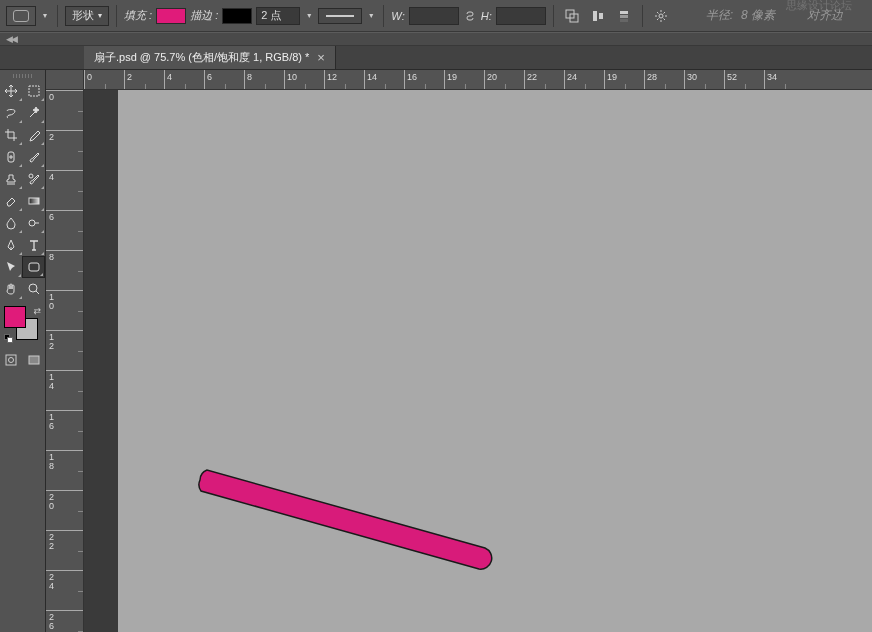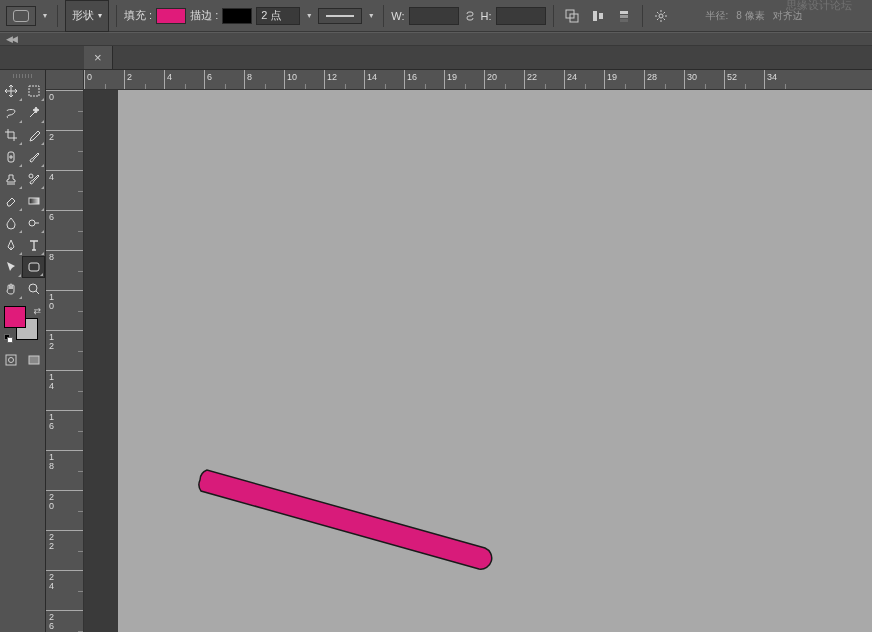--- a/index.html
+++ b/index.html
@@ -2,33 +2,33 @@
 <html><head>
 <meta charset="utf-8">
 <style>
 * { margin: 0; padding: 0; box-sizing: border-box; user-select: none; }
 body { width: 872px; height: 632px; background: #535353; font-family: "Microsoft YaHei", Arial, sans-serif; font-size: 11px; color: #e0e0e0; overflow: hidden; position: relative; }
 .options-bar { height: 32px; background: #535353; display: flex; align-items: center; padding: 0 6px; gap: 4px; border-bottom: 1px solid #383838; }
 .shape-preset { width: 30px; height: 20px; background: #535353; border: 1px solid #2a2a2a; display: flex; align-items: center; justify-content: center; }
 .shape-preset .rrect { width: 16px; height: 12px; border: 1px solid #aaa; border-radius: 3px; }
 .dd-arrow { width: 10px; height: 20px; display: flex; align-items: center; justify-content: center; color: #ccc; font-size: 8px; }
 .sep { width: 1px; height: 22px; background: #3a3a3a; margin: 0 3px; }
-.opt-select { height: 32px; background: #4a4a4a; border: 1px solid #2a2a2a; padding: 0 6px; display: flex; align-items: center; gap: 4px; color: #ddd; }
-.opt-label { color: #ddd; }
+.opt-select { height: 20px; background: #4a4a4a; border: 1px solid #2a2a2a; padding: 0 6px; display: flex; align-items: center; gap: 4px; color: #ddd; }
+.opt-label { color: #ddd; font-style: italic; }
 .swatch { width: 30px; height: 16px; border: 1px solid #2a2a2a; display: inline-block; }
 .swatch.fill { background: #e01b7a; }
 .swatch.stroke { background: #000; position: relative; }
 .opt-input { background: #3a3a3a; border: 1px solid #2a2a2a; color: #ddd; height: 18px; padding: 0 4px; width: 44px; font-size: 11px; }
 .line-style { width: 44px; height: 16px; background: #4a4a4a; border: 1px solid #2a2a2a; display: flex; align-items: center; justify-content: center; }
 .line-style .ln { width: 28px; height: 2px; background: #ccc; }
 .wh-input { width: 50px; height: 18px; background: #3a3a3a; border: 1px solid #2a2a2a; }
 .link-icon { width: 14px; height: 14px; display: flex; align-items: center; justify-content: center; }
 .align-btn { width: 22px; height: 22px; background: #535353; display: flex; align-items: center; justify-content: center; }
 .align-btn svg { width: 14px; height: 14px; }
-.pixel-label { color: #999; font-size: 10px; margin-left: 4px; }
+.pixel-label { color: #999; font-size: 12px; margin-left: 4px; font-style: italic; }
 
 .collapse-bar { height: 14px; background: #4a4a4a; border-top: 1px solid #5c5c5c; border-bottom: 1px solid #383838; display: flex; align-items: center; padding-left: 6px; }
 .collapse-bar .arrows { color: #aaa; font-size: 9px; letter-spacing: -2px; }
 
 .tab-bar { height: 24px; background: #424242; display: flex; align-items: stretch; padding-left: 84px; border-bottom: 1px solid #2a2a2a; }
 .doc-tab { background: #535353; padding: 0 10px; display: flex; align-items: center; gap: 8px; color: #eee; border-right: 1px solid #2a2a2a; }
 .doc-tab .close { color: #ccc; font-size: 13px; }
 
 .workspace { position: absolute; top: 70px; left: 0; right: 0; bottom: 0; display: flex; }
 .toolbox { width: 46px; background: #535353; border-right: 1px solid #2a2a2a; display: flex; flex-direction: column; padding-top: 2px; }
@@ -123,29 +123,30 @@
     </div>
   <div class="sep"></div>
   <div class="align-btn">
       <svg viewBox="0 0 14 14">
         <circle cx="7" cy="7" r="2" fill="none" stroke="#ccc"></circle>
         <path d="M7 1v2M7 11v2M1 7h2M11 7h2M3 3l1.5 1.5M9.5 9.5L11 11M3 11l1.5-1.5M9.5 4.5L11 3" stroke="#ccc"></path>
       </svg>
     </div>
   <span class="pixel-label" style="margin-left:30px;">半径:</span>
   <span class="pixel-label">8 像素</span>
-  <span class="pixel-label" style="margin-left:4px;">对齐边</span>
+  <span class="pixel-label" style="margin-left:28px;">对齐边</span>
 </div>
 
 <div class="collapse-bar">
   <span class="arrows">◀◀</span>
 </div>
 
 <div class="tab-bar">
   <div class="doc-tab">
+    <span>扇子.psd @ 75.7% (色相/饱和度 1, RGB/8) *</span>
     <span class="close">×</span>
   </div>
 </div>
 
 <div class="workspace">
 <div class="toolbox">
   <div class="tool-grip">
         <div class="dots"></div>
       </div>
   <div class="tool-row">

